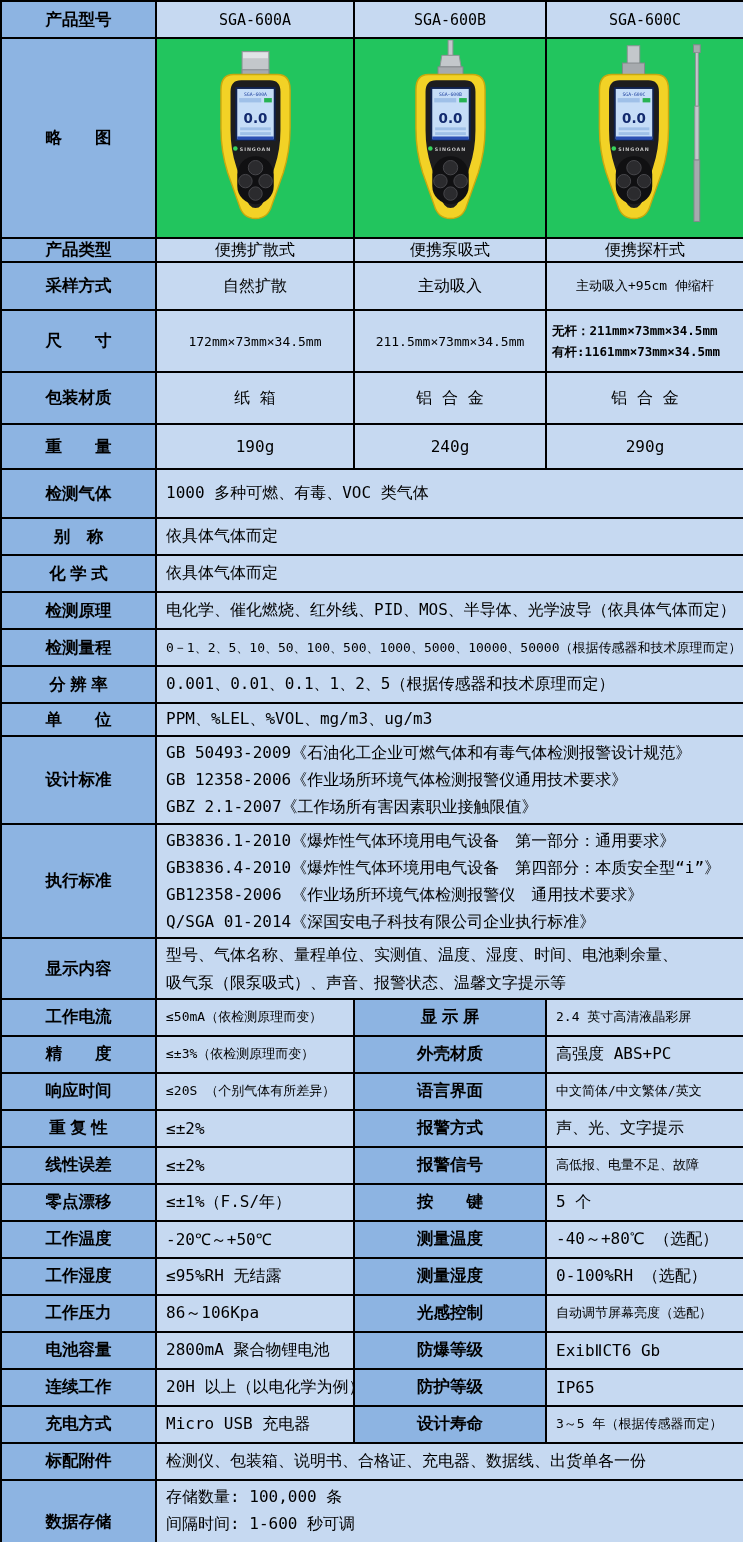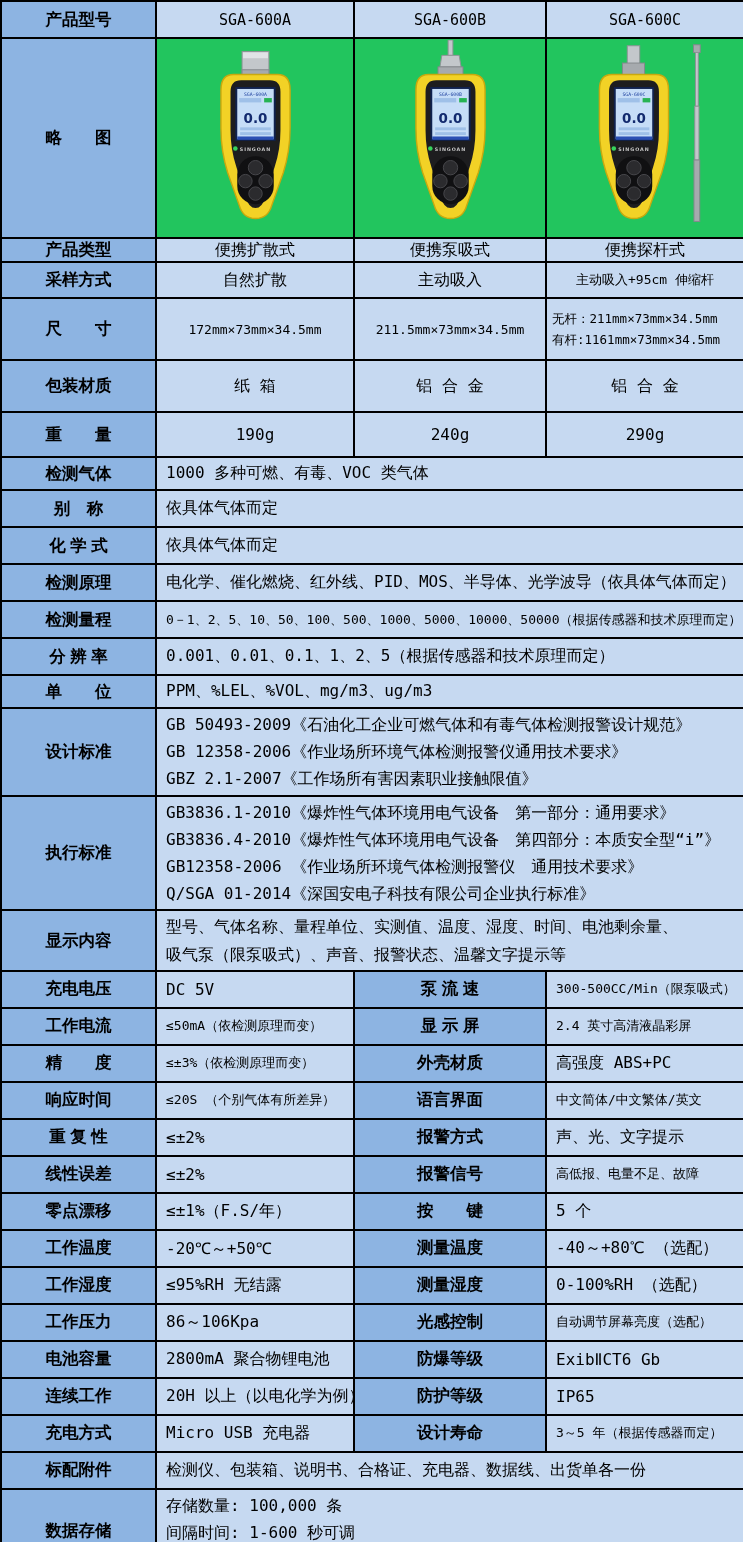--- a/index.html
+++ b/index.html
@@ -5,21 +5,21 @@
   html,body{margin:0;padding:0;background:#fff;}
   body{width:743px;font-family:"Liberation Sans","DejaVu Sans",sans-serif;color:#000;}
   table.spec{border-collapse:collapse;width:743px;table-layout:fixed;background:#fff;}
   td{border:2px solid #000;vertical-align:middle;overflow:hidden;padding:0 4px;}
   .lbl{background:#8DB4E2;font-weight:bold;text-align:center;font-size:16.5px;}
   .val{background:#C6D9F1;text-align:center;font-size:16px;
        font-family:"DejaVu Sans Mono","Liberation Mono",monospace;}
   .lft{text-align:left;padding:2px 9px;}
   .pre{white-space:pre-line;line-height:1.7;}
   .nw{white-space:nowrap;}
-  .sm{font-size:12.5px;padding:2px 5px;}
+  .sm{font-size:12.5px;padding:2px 5px;font-weight:bold;}
   .sm13{font-size:13px;}
   .photo{background:#22c55e;text-align:center;vertical-align:middle;padding:0;}
   
   .c-chrome{fill:#C3C7CB;stroke:#8E9296;stroke-width:1;}
   .c-chrome-hi{fill:#E0E3E6;}
   .c-chrome-lo{fill:#A6AAAE;stroke:#84888C;stroke-width:1;}
   .c-yellow{fill:#F2D226;stroke:#C9A90E;stroke-width:1.5;}
   .c-black{fill:#1D1D1F;}
   .c-lcd{fill:#C6DDF7;stroke:#10224F;stroke-width:2;}
   .c-lcdrow{fill:#9FC0E8;}
@@ -157,21 +157,21 @@
       </svg>
     </td>
   </tr>
 
   <tr style="height:24px">
     <td class="lbl">产品类型</td>
     <td class="val nw">便携扩散式</td>
     <td class="val nw">便携泵吸式</td>
     <td class="val nw">便携探杆式</td>
   </tr>
-  <tr style="height:36px">
+  <tr style="height:48px">
     <td class="lbl">采样方式</td>
     <td class="val nw">自然扩散</td>
     <td class="val nw">主动吸入</td>
     <td class="val nw sm13">主动吸入+95cm 伸缩杆</td>
   </tr>
   <tr style="height:62px">
     <td class="lbl">尺　　寸</td>
     <td class="val nw sm13">172mm×73mm×34.5mm</td>
     <td class="val nw sm13">211.5mm×73mm×34.5mm</td>
     <td class="val lft pre sm">无杆：211mm×73mm×34.5mm
@@ -183,21 +183,21 @@
     <td class="val nw">铝 合 金</td>
     <td class="val nw">铝 合 金</td>
   </tr>
   <tr style="height:45px">
     <td class="lbl">重　　量</td>
     <td class="val nw">190g</td>
     <td class="val nw">240g</td>
     <td class="val nw">290g</td>
   </tr>
 
-  <tr style="height:33px">
+  <tr style="height:49px">
     <td class="lbl">检测气体</td>
     <td colspan="3" class="val lft nw">1000 多种可燃、有毒、VOC 类气体</td>
   </tr>
   <tr style="height:37px">
     <td class="lbl">别　称</td>
     <td colspan="3" class="val lft nw">依具体气体而定</td>
   </tr>
   <tr style="height:37px">
     <td class="lbl">化 学 式</td>
     <td colspan="3" class="val lft nw">依具体气体而定</td>
@@ -230,26 +230,20 @@
 GB3836.4-2010《爆炸性气体环境用电气设备　第四部分：本质安全型“i”》
 GB12358-2006 《作业场所环境气体检测报警仪　通用技术要求》
 Q/SGA 01-2014《深国安电子科技有限公司企业执行标准》</td>
   </tr>
   <tr style="height:55px">
     <td class="lbl">显示内容</td>
     <td colspan="3" class="val lft pre">型号、气体名称、量程单位、实测值、温度、湿度、时间、电池剩余量、
 吸气泵（限泵吸式）、声音、报警状态、温馨文字提示等</td>
   </tr>
 
-  <tr style="height:37px">
-    <td class="lbl">充电电压</td>
-    <td class="val lft nw">DC 5V</td>
-    <td class="lbl">泵 流 速</td>
-    <td class="val lft nw sm13">300-500CC/Min（限泵吸式）</td>
-  </tr>
   <tr style="height:37px">
     <td class="lbl">工作电流</td>
     <td class="val lft nw sm13">≤50mA（依检测原理而变）</td>
     <td class="lbl">显 示 屏</td>
     <td class="val lft nw sm13">2.4 英寸高清液晶彩屏</td>
   </tr>
   <tr style="height:37px">
     <td class="lbl">精　　度</td>
     <td class="val lft nw sm13">≤±3%（依检测原理而变）</td>
     <td class="lbl">外壳材质</td>

